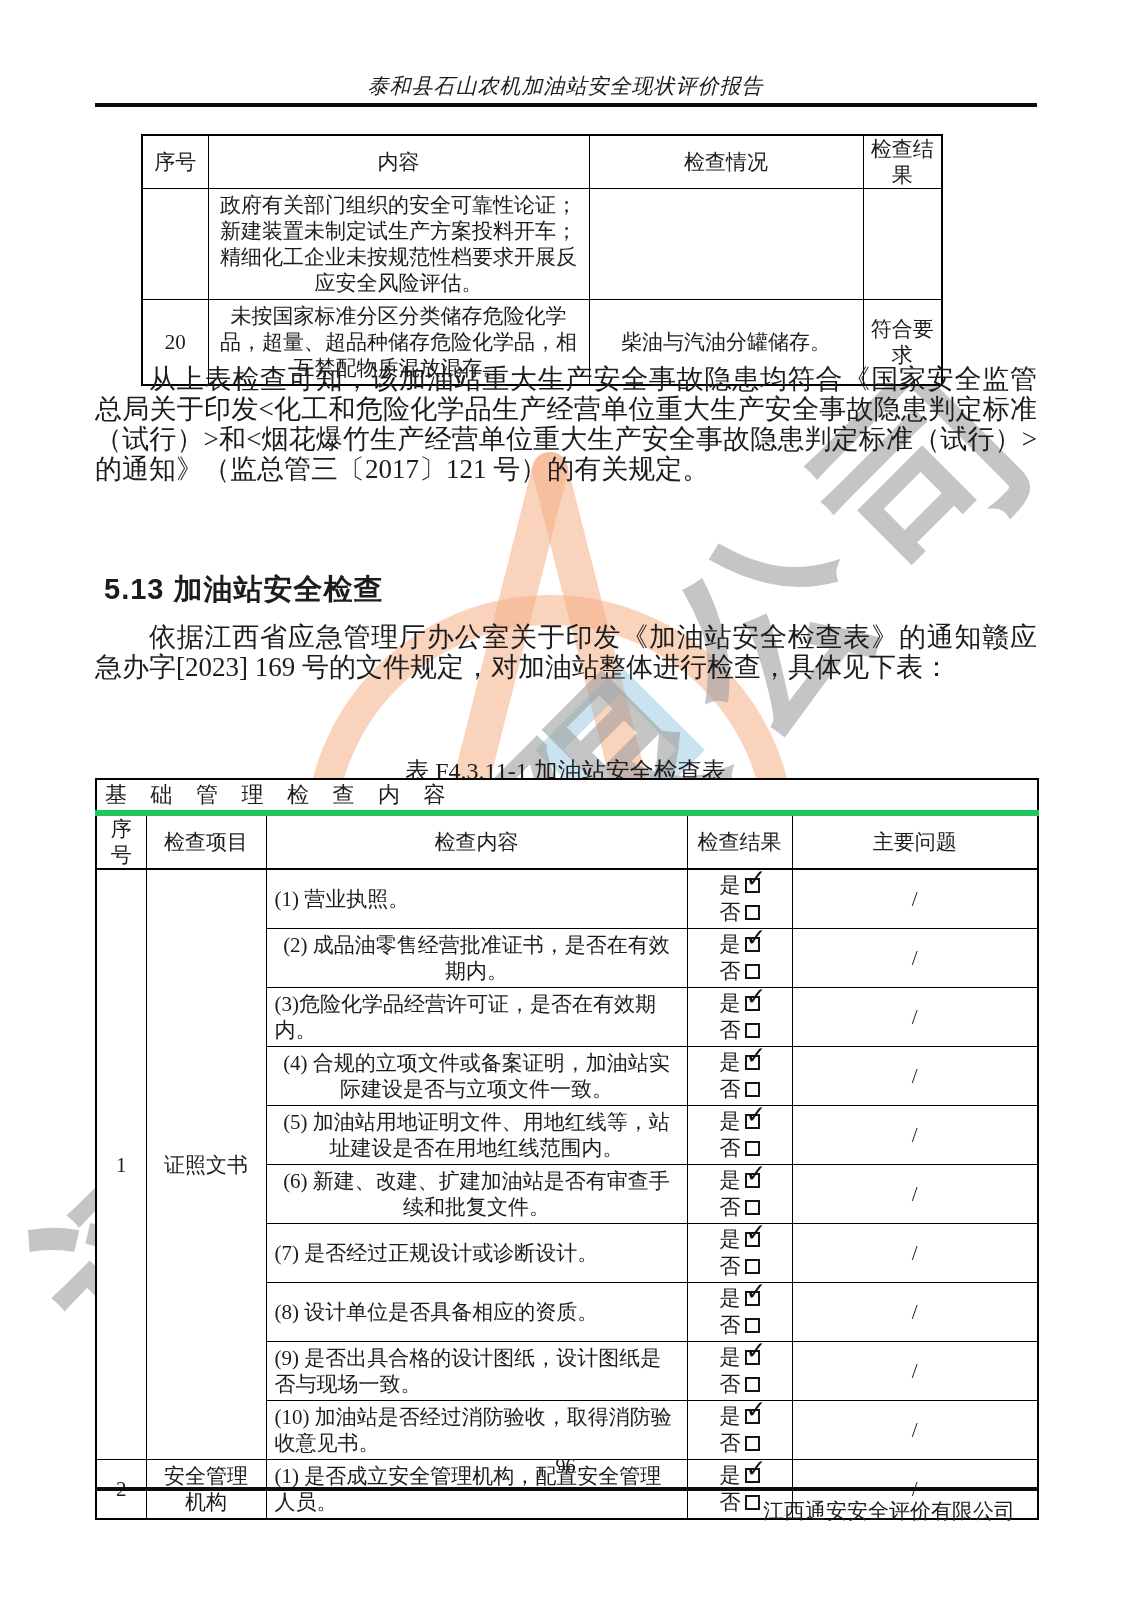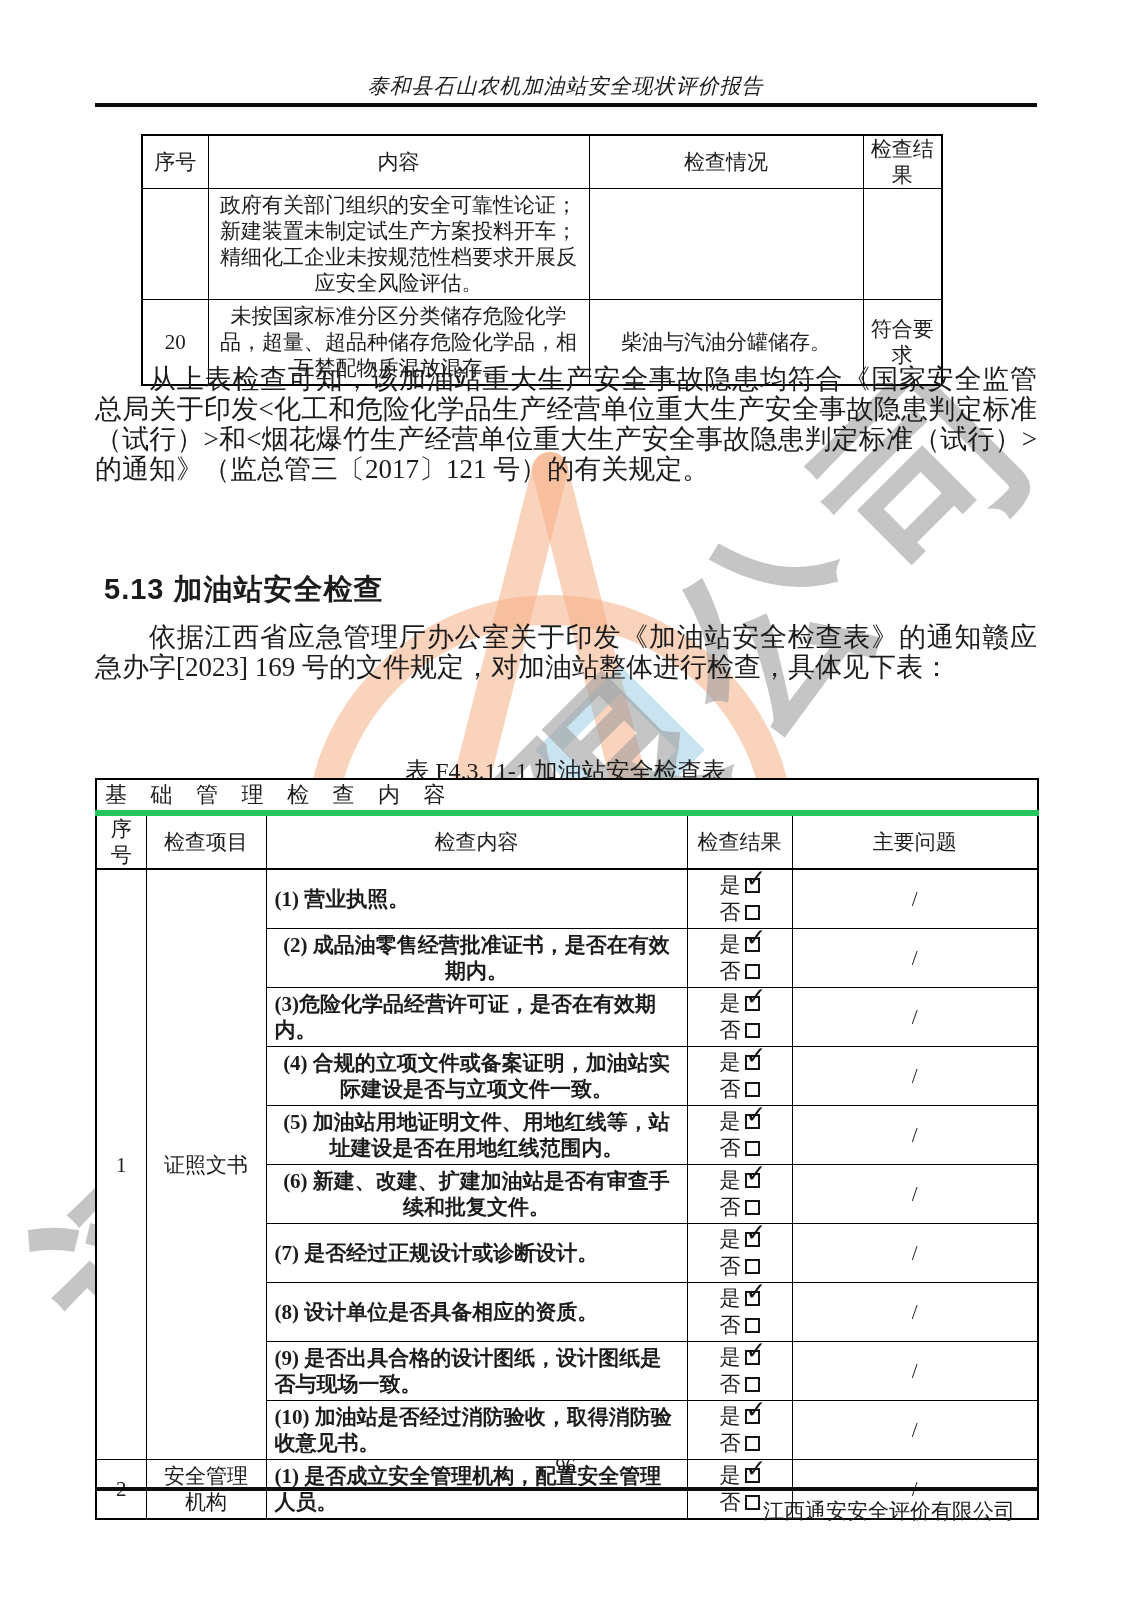--- a/index.html
+++ b/index.html
@@ -82,21 +82,21 @@
   }
   .t-main { border:2.5px solid #000; }
   .t-main td.banner {
     height:32px; text-align:left; letter-spacing:9px;
     border-bottom:6px solid #22c55e; font-size:22px;
   }
   .t-main tr.head th { height:47px; text-align:center; border-bottom:2px solid #000; padding:0 6px; }
   .t-main tr.body-row { height:54px; }
   .t-main td { padding:2px 8px; }
   .t-main td.c-no, .t-main td.c-item { text-align:center; }
-  .t-main td.c-content { text-align:left;font-weight:bold; }
+  .t-main td.c-content { text-align:left; }
   .t-main td.c-content.center { text-align:center; }
   .t-main td.c-result { text-align:center; padding:2px 0; }
   .t-main td.c-issue { text-align:center; }
   .reswrap { display:inline-block; text-align:left; }
   .resline { white-space:nowrap; line-height:27px; }
   .cb {
     position:relative; display:inline-block;
     width:15px; height:15px; border:2px solid #151515;
     margin-left:4px; vertical-align:-1px; background:transparent;
   }

